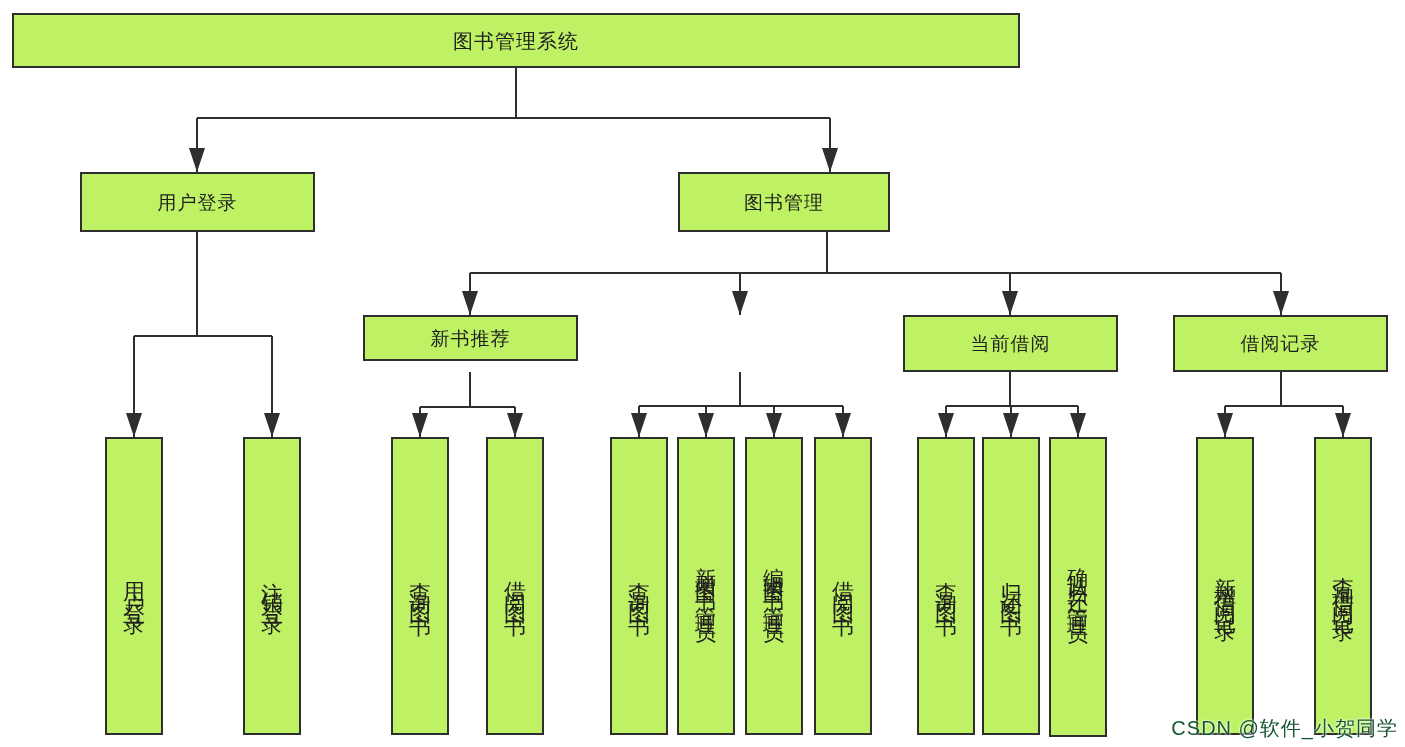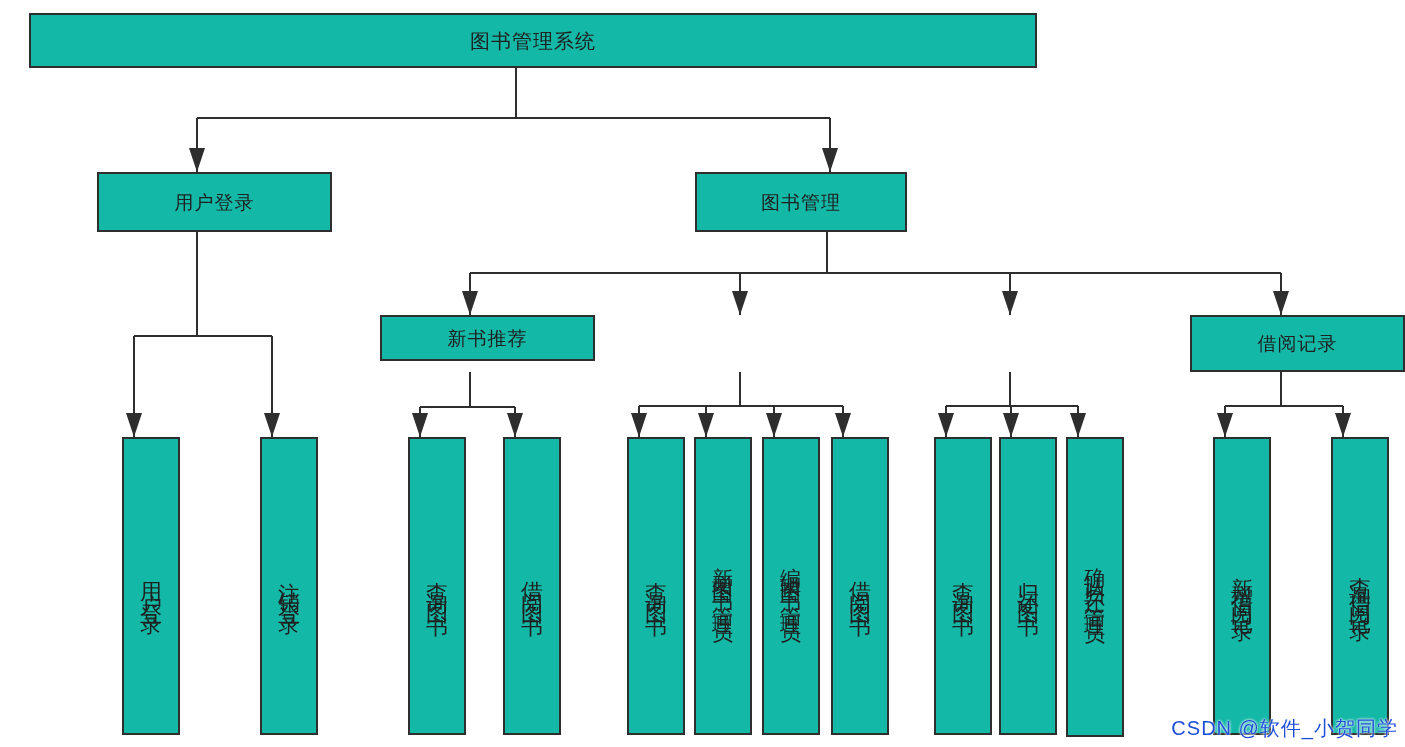--- a/index.html
+++ b/index.html
@@ -4,37 +4,37 @@
 <style>
   html,body{margin:0;padding:0;}
   body{
     width:1405px;height:747px;position:relative;overflow:hidden;
     background:#ffffff;
     font-family:"Liberation Sans","DejaVu Sans",sans-serif;
   }
   .diagram{position:absolute;left:0;top:0;width:1405px;height:747px;}
   svg.connectors{position:absolute;left:0;top:0;}
   .box{
-    position:absolute;box-sizing:border-box;background:#14b8a6;
+    position:absolute;box-sizing:border-box;background:#bef264;
     border:2px solid #2e2e2e;color:#1f1f1f;
     display:flex;align-items:center;justify-content:center;
-    text-align:center;line-height:1;margin-left:17px;
+    text-align:center;line-height:1;
   }
   .hbox{font-size:19px;letter-spacing:1px;}
   .root-box{font-size:20px;}
   .vbox{
     writing-mode:vertical-rl;text-orientation:mixed;
     font-size:22px;letter-spacing:11px;
     display:flex;align-items:center;justify-content:center;
   }
   .vbox.med{font-size:22px;letter-spacing:9px;}
   .vbox.tight{font-size:21px;letter-spacing:8px;}
   .watermark{
     position:absolute;right:7px;bottom:5px;
-    font-size:20px;color:#1d4ed8;letter-spacing:1px;
+    font-size:20px;color:#14532d;letter-spacing:1px;
     text-shadow:0 0 3px #ffffff, 0 0 2px #ffffff;
     white-space:nowrap;
   }
 </style>
 </head>
 <body>
 
 <div class="diagram">
 
   <svg class="connectors" width="1405" height="747" viewBox="0 0 1405 747">
@@ -86,20 +86,21 @@
       <path d="M1343,406 V437" marker-end="url(#arrow)"></path>
     </g>
   </svg>
 
   <div class="box hbox root-box" style="left:12px;top:13px;width:1008px;height:55px">图书管理系统</div>
 
   <div class="box hbox" style="left:80px;top:172px;width:235px;height:60px">用户登录</div>
   <div class="box hbox" style="left:678px;top:172px;width:212px;height:60px">图书管理</div>
 
   <div class="box hbox" style="left:363px;top:315px;width:215px;height:46px">新书推荐</div>
+  <div class="box hbox" style="left:903px;top:315px;width:215px;height:57px">当前借阅</div>
   <div class="box hbox" style="left:1173px;top:315px;width:215px;height:57px">借阅记录</div>
 
   <div class="box vbox" style="left:105px;top:437px;width:58px;height:298px">用户登录</div>
   <div class="box vbox" style="left:243px;top:437px;width:58px;height:298px">注销登录</div>
 
   <div class="box vbox" style="left:391px;top:437px;width:58px;height:298px">查询图书</div>
   <div class="box vbox" style="left:486px;top:437px;width:58px;height:298px">借阅图书</div>
 
   <div class="box vbox" style="left:610px;top:437px;width:58px;height:298px">查询图书</div>
   <div class="box vbox tight" style="left:677px;top:437px;width:58px;height:298px">新增图书（管理员）</div>

